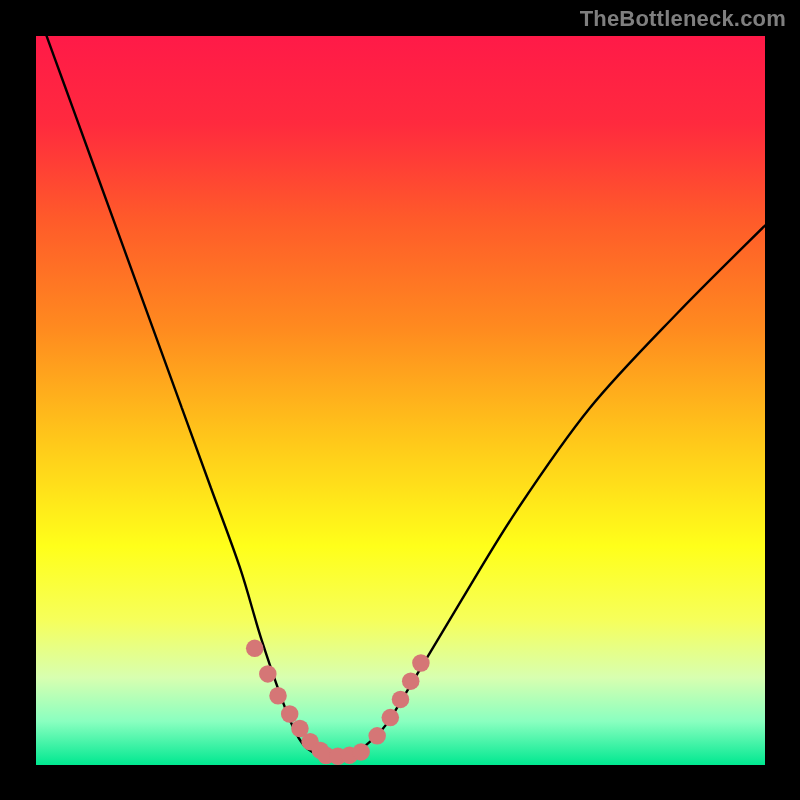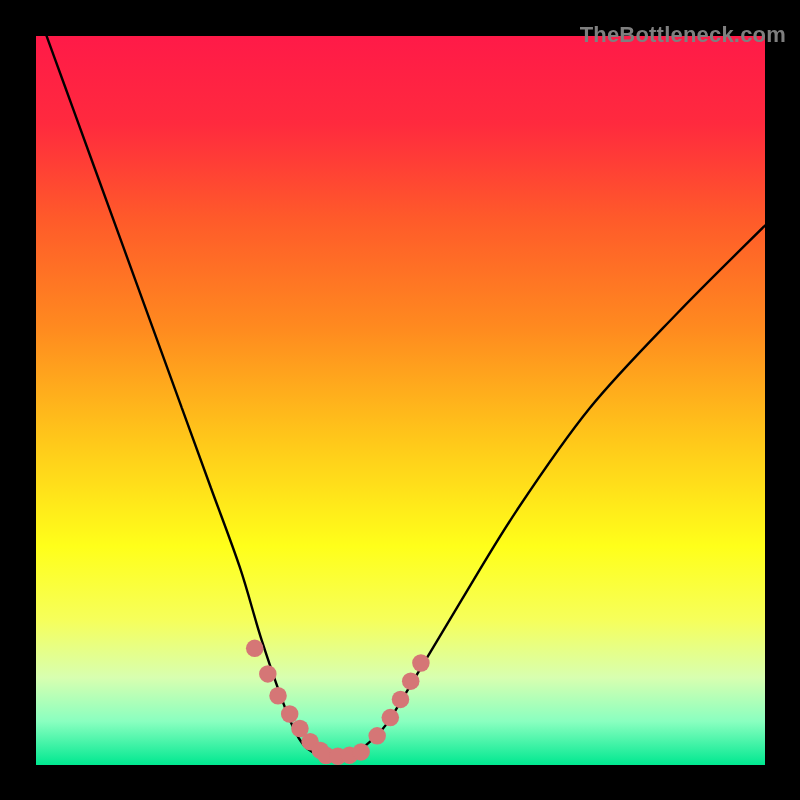--- a/index.html
+++ b/index.html
@@ -12,21 +12,21 @@
     font-family: Arial, Helvetica, sans-serif;
   }
   .stage {
     position: relative;
     width: 800px;
     height: 800px;
     background: #000;
   }
   .watermark {
     position: absolute;
-    top: 22px;
+    top: 6px;
     right: 14px;
     color: #7f7f7f;
     font-size: 22px;
     font-weight: 600;
     letter-spacing: 0.2px;
     z-index: 10;
   }
   svg.plot {
     position: absolute;
     left: 0;

